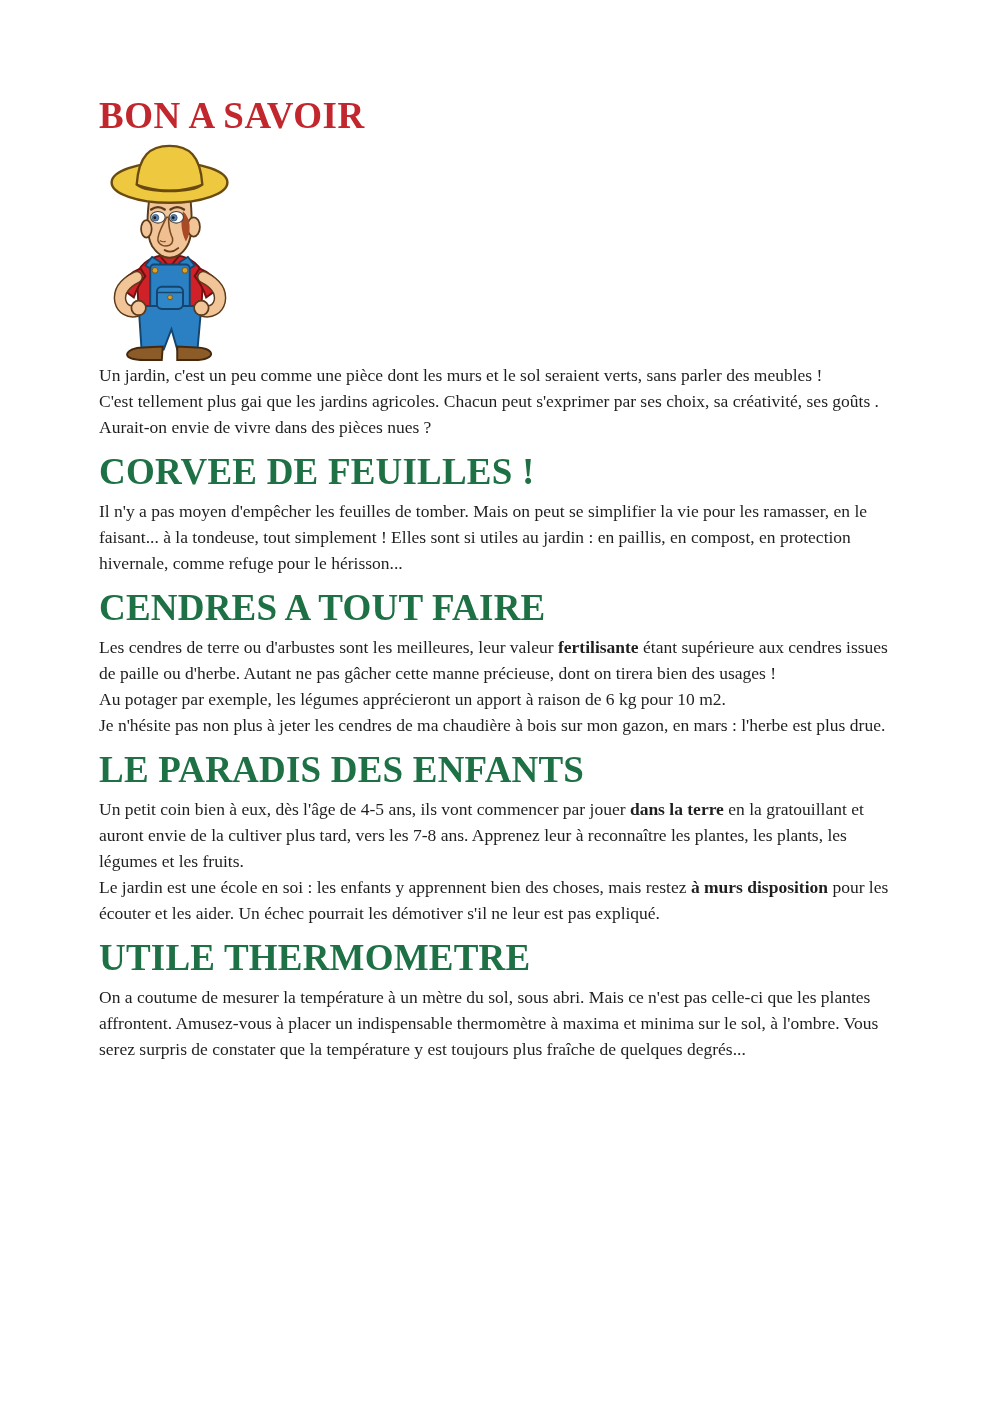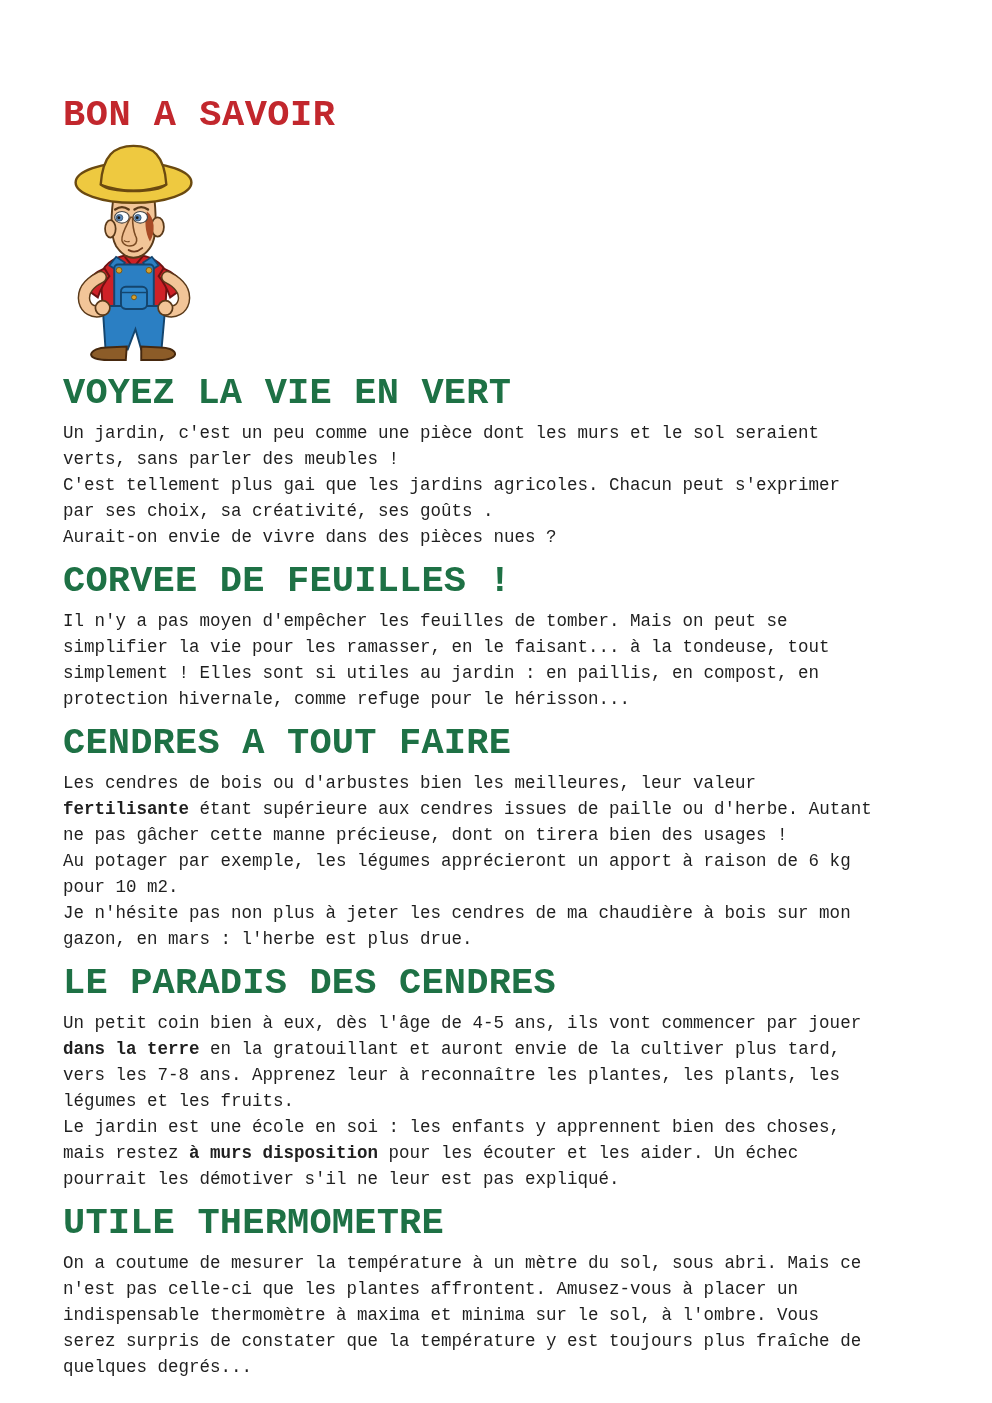--- a/index.html
+++ b/index.html
@@ -8,22 +8,21 @@
     height: 1403px;
     background: #ffffff;
     font-family: "Liberation Serif", serif;
     color: #1f1f1f;
     overflow: hidden;
   }
   .page {
     box-sizing: border-box;
     width: 992px;
     height: 1403px;
-    padding: 96px 86px 0 63px;
-    font-family: Liberation Mono, monospace;
+    padding: 96px 86px 0 99px;
   }
   .doc-title {
     font-size: 37px;
     font-weight: bold;
     line-height: 1.08;
     margin: 0 0 6px 0;
     letter-spacing: 0.5px;
     color: var(--title-red, #c2272d);
   }
   .farmer-wrap {
@@ -114,46 +113,45 @@
       <path d="M67,112 Q74,116 81,110" fill="none" stroke="#6e3a1c" stroke-width="2" stroke-linecap="round"></path>
 
       <ellipse cx="72" cy="42" rx="60" ry="21" fill="#eec940" stroke="#6b4a10" stroke-width="2.5"></ellipse>
       <path d="M38,44 C40,14 52,4 72,4 C92,4 104,14 106,44 C95,53 49,53 38,44 Z" fill="#eec940" stroke="#6b4a10" stroke-width="2.5"></path>
       <path d="M38,44 Q72,56 106,44" fill="none" stroke="#6b4a10" stroke-width="1.5"></path>
     </svg>
   </div>
 
   <main>
   <section>
-    <h2 class="section-heading">VOYEZ LA VIE EN VERT</h2>
     <div class="section-body">
           <p class="para"><span>Un jardin, c'est un peu comme une pièce dont les murs et le sol seraient verts, sans parler des meubles !</span></p>
           <p class="para"><span>C'est tellement plus gai que les jardins agricoles. Chacun peut s'exprimer par ses choix, sa créativité, ses goûts .</span></p>
           <p class="para"><span>Aurait-on envie de vivre dans des pièces nues ?</span></p>
         </div>
   </section>
 
   <section>
     <h2 class="section-heading">CORVEE DE FEUILLES !</h2>
     <div class="section-body">
           <p class="para"><span>Il n'y a pas moyen d'empêcher les feuilles de tomber. Mais on peut se simplifier la vie pour les ramasser, en le faisant... à la tondeuse, tout simplement ! Elles sont si utiles au jardin : en paillis, en compost, en protection hivernale, comme refuge pour le hérisson...</span></p>
         </div>
   </section>
 
   <section>
     <h2 class="section-heading">CENDRES A TOUT FAIRE</h2>
     <div class="section-body">
-          <p class="para"><span>Les cendres de bois ou d'arbustes bien les meilleures, leur valeur </span><b>fertilisante</b><span> étant supérieure aux cendres issues de paille ou d'herbe. Autant ne pas gâcher cette manne précieuse, dont on tirera bien des usages !</span></p>
+          <p class="para"><span>Les cendres de terre ou d'arbustes sont les meilleures, leur valeur </span><b>fertilisante</b><span> étant supérieure aux cendres issues de paille ou d'herbe. Autant ne pas gâcher cette manne précieuse, dont on tirera bien des usages !</span></p>
           <p class="para"><span>Au potager par exemple, les légumes apprécieront un apport à raison de 6 kg pour 10 m2.</span></p>
           <p class="para"><span>Je n'hésite pas non plus à jeter les cendres de ma chaudière à bois sur mon gazon, en mars : l'herbe est plus drue.</span></p>
         </div>
   </section>
 
   <section>
-    <h2 class="section-heading">LE PARADIS DES CENDRES</h2>
+    <h2 class="section-heading">LE PARADIS DES ENFANTS</h2>
     <div class="section-body">
           <p class="para"><span>Un petit coin bien à eux, dès l'âge de 4-5 ans, ils vont commencer par jouer </span><b>dans la terre</b><span> en la gratouillant et auront envie de la cultiver plus tard, vers les 7-8 ans. Apprenez leur à reconnaître les plantes, les plants, les légumes et les fruits.</span></p>
           <p class="para"><span>Le jardin est une école en soi : les enfants y apprennent bien des choses, mais restez </span><b>à murs disposition</b><span> pour les écouter et les aider. Un échec pourrait les démotiver s'il ne leur est pas expliqué.</span></p>
         </div>
   </section>
 
   <section>
     <h2 class="section-heading">UTILE THERMOMETRE</h2>
     <div class="section-body">
           <p class="para"><span>On a coutume de mesurer la température à un mètre du sol, sous abri. Mais ce n'est pas celle-ci que les plantes affrontent. Amusez-vous à placer un indispensable thermomètre à maxima et minima sur le sol, à l'ombre. Vous serez surpris de constater que la température y est toujours plus fraîche de quelques degrés...</span></p>

